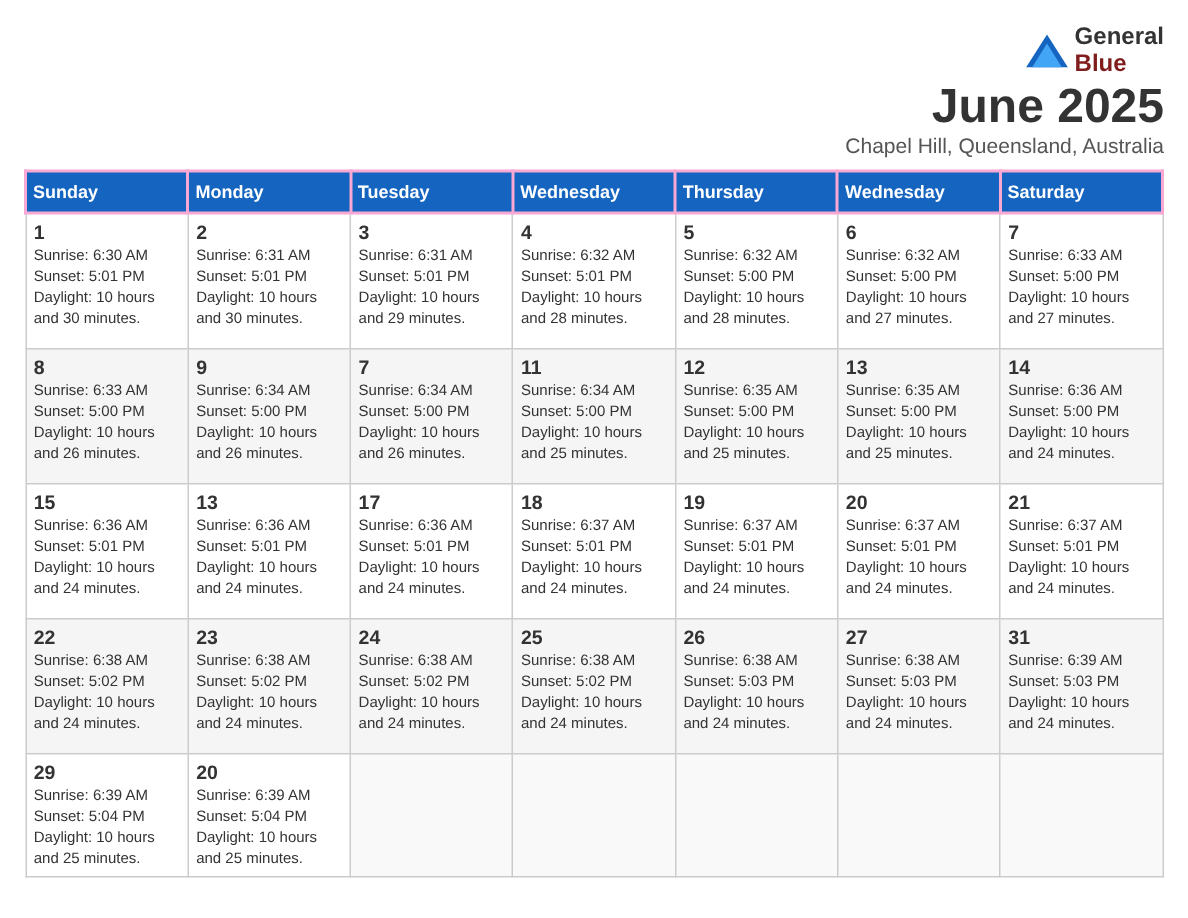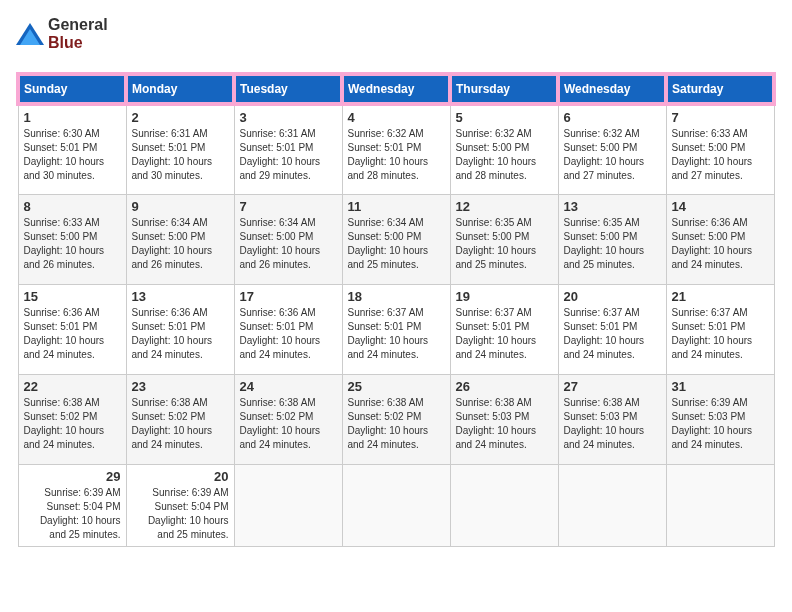--- a/index.html
+++ b/index.html
@@ -7,21 +7,22 @@
       font-family: Arial, sans-serif;
       background: #fff;
       width: 792px;
       min-height: 612px;
       padding: 16px;
     }
     .header-area {
       display: flex;
       justify-content: space-between;
       align-items: flex-end;
-      margin-bottom: 20px;
+      margin-bottom: 8px;
+      flex-direction: column;
     }
     .logo {
       display: flex;
       align-items: center;
       gap: 4px;
     }
     .logo-icon {
       width: 28px;
       height: 22px;
     }
@@ -42,21 +43,21 @@
       border-collapse: collapse;
       font-size: 10.5px;
     }
     .calendar-table th {
       background-color: #1565c0;
       color: #fff;
       padding: 6px 4px;
       text-align: left;
       font-size: 12px;
       font-weight: bold;
-      border: 4px solid #f9a8d4;
+      border: 2px solid #f9a8d4;
     }
     .calendar-table td {
       border: 1px solid #ccc;
       vertical-align: top;
       padding: 4px 5px;
       height: 90px;
       width: 108px;
       background: #fff;
     }
     .calendar-table tr:nth-child(even) td {
@@ -72,36 +73,39 @@
     .day-info {
       font-size: 10px;
       color: #333;
       line-height: 1.4;
     }
     .empty-cell {
       background: #f9f9f9 !important;
     }
     .last-row td {
       height: 80px;
-      text-align: right;
     }
   </style>
 </head>
 <body>
 
 <div class="header-area">
   <div class="logo">
     <svg class="logo-icon" viewBox="0 0 28 22" xmlns="http://www.w3.org/2000/svg">
       <polygon points="0,22 14,0 28,22" fill="#1565c0"></polygon>
       <polygon points="4,22 14,6 24,22" fill="#42a5f5"></polygon>
     </svg>
     <div>
       <span style="font-size:16px;font-weight:bold;color:#333;">General</span><br>
       <span style="font-size:16px;font-weight:bold;color:#7f1d1d;">Blue</span>
     </div>
+  </div>
+  <div class="title-area">
+    <div class="month-title">June 2025</div>
+    <div class="location-title">Chapel Hill, Queensland, Australia</div>
   </div>
 </div>
 
 <table class="calendar-table">
   <thead>
     <tr>
       <th>Sunday</th>
       <th>Monday</th>
       <th>Tuesday</th>
       <th>Wednesday</th>

